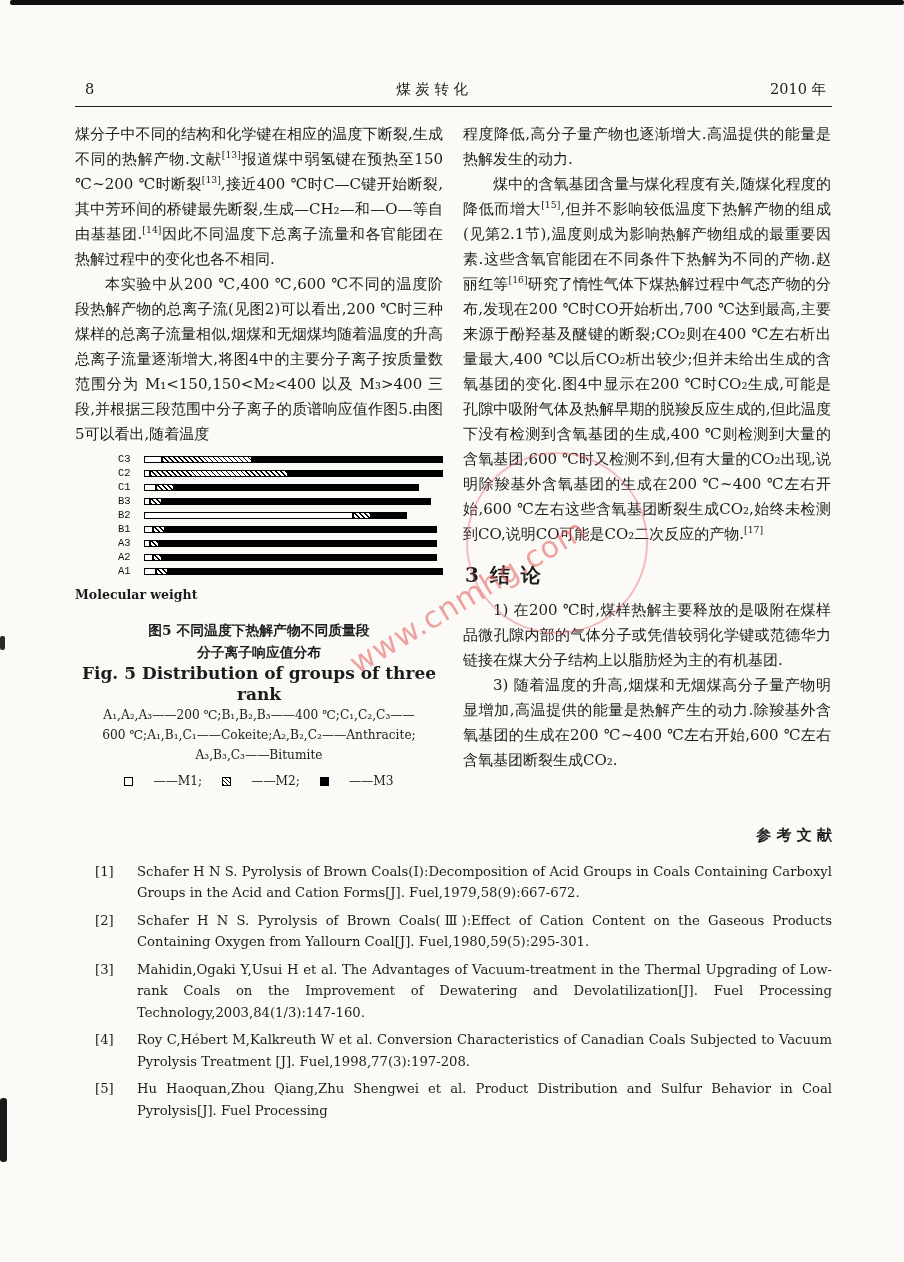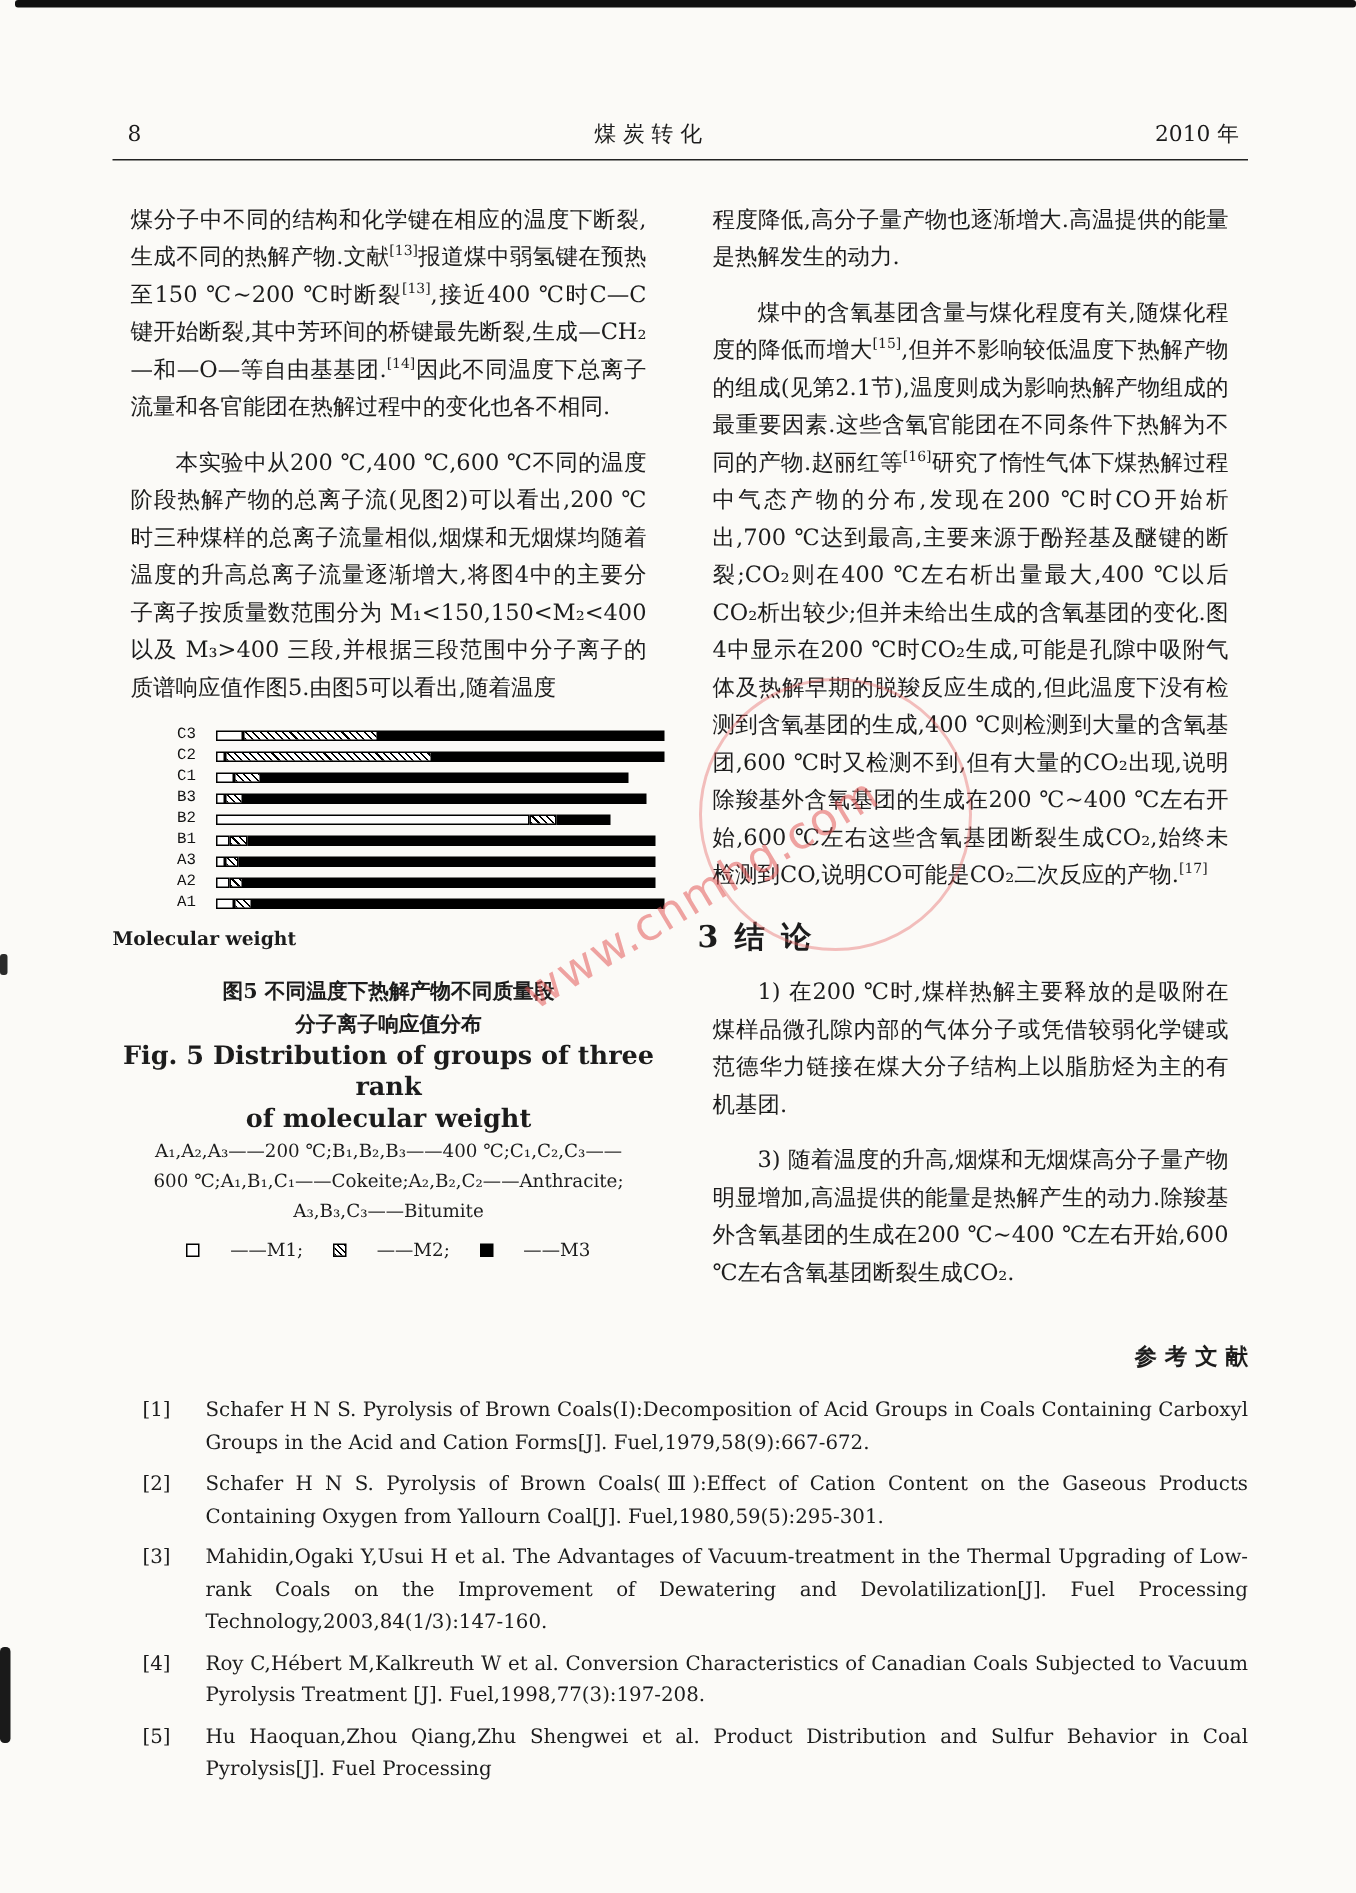--- a/index.html
+++ b/index.html
@@ -18,21 +18,21 @@
   .smudge2 { position:absolute; left:0; top:636px; width:5px; height:14px; background:#2a2a2a; border-radius:2px; }
 
   .content { position:absolute; left:75px; top:80px; width:757px; }
 
   .pheader { display:flex; justify-content:space-between; align-items:baseline;
              font-size:14.5px; padding:0 6px 7px 10px; }
   .rule { border-top:1.7px solid #222; margin-bottom:15px; }
 
   .columns { display:flex; gap:20px; }
   .col { width:368px; font-size:15px; line-height:25px; text-align:justify; }
-  .para { margin:12px; }
+  .para { margin:0; }
   .indent { text-indent:2em; }
   sup { font-size:0.62em; line-height:0; }
 
   .figure { margin:5px 0 6px 0; }
   .chart { padding:2px 0 0 4px; }
   .crow { display:flex; align-items:center; margin-bottom:3.5px; }
   .clab { width:26px; font-family:Liberation Mono, monospace;
           font-size:10.5px; line-height:1; color:#111;margin-left:39px; }
   .cbar { flex:1; height:7px; display:flex; }
   .seg { height:100%; display:block; }
@@ -169,21 +169,20 @@
                   <span class="seg seg-hatched" style="width: 4%;"></span>
                   <span class="seg seg-filled" style="width: 92%;"></span>
                 </div>
               </div>
             </div>
           <div class="xaxis-label">Molecular weight</div>
           <figcaption>
             <div class="cap-zh">图5  不同温度下热解产物不同质量段</div>
             <div class="cap-zh">分子离子响应值分布</div>
             <div class="cap-en">Fig. 5  Distribution of groups of three rank</div>
-            <div class="cap-en">of molecular weight</div>
             <div class="cap-note">A₁,A₂,A₃——200 ℃;B₁,B₂,B₃——400 ℃;C₁,C₂,C₃——</div>
             <div class="cap-note">600 ℃;A₁,B₁,C₁——Cokeite;A₂,B₂,C₂——Anthracite;</div>
             <div class="cap-note">A₃,B₃,C₃——Bitumite</div>
             <div class="legend">
               <span class="swatch swatch-open"></span>
               <span>——M1;</span>
               <span class="swatch swatch-hatched"></span>
               <span>——M2;</span>
               <span class="swatch swatch-filled"></span>
               <span>——M3</span>

